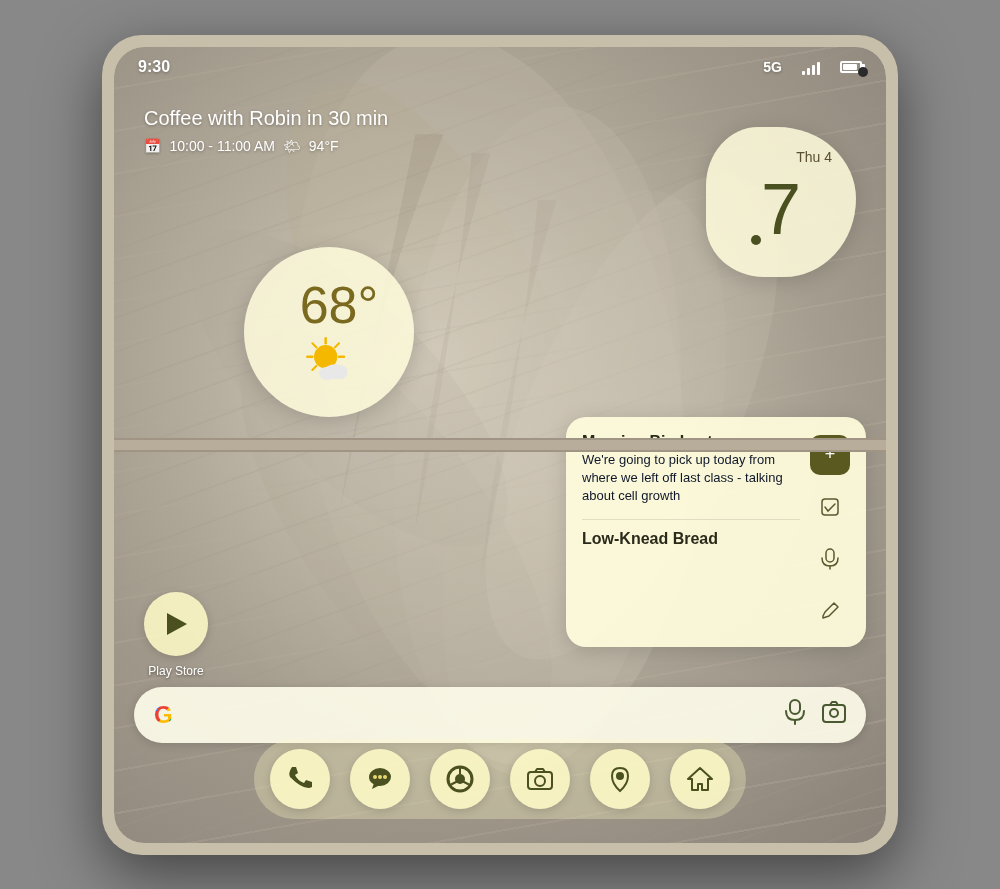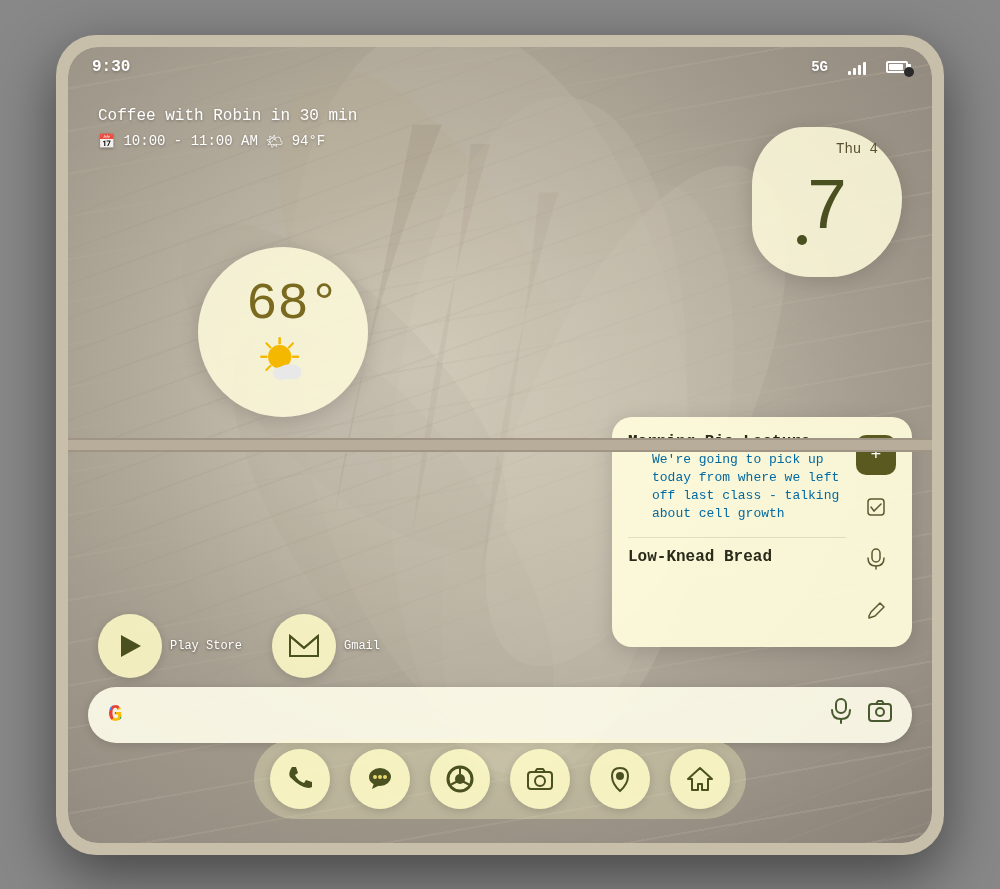--- a/index.html
+++ b/index.html
@@ -6,28 +6,27 @@
     body {
       background: #888;
       display: flex;
       justify-content: center;
       align-items: center;
       min-height: 100vh;
       font-family: 'Google Sans', sans-serif;
     }
 
     .phone-outer {
-      width: 888px;
+      width: 796px;
       height: 820px;
       background: #c8bfaa;
       border-radius: 40px;
       padding: 12px;
       box-shadow: 0 20px 60px rgba(0,0,0,0.5);
       position: relative;
-      font-family: Liberation Mono, monospace;
     }
 
     .phone-inner {
       width: 100%;
       height: 100%;
       border-radius: 30px;
       overflow: hidden;
       position: relative;
       display: flex;
       flex-direction: column;
@@ -171,21 +170,21 @@
     .event-widget {
       position: absolute;
       top: 60px;
       left: 30px;
       color: #fff;
       text-shadow: 0 1px 3px rgba(0,0,0,0.3);
       z-index: 10;
     }
 
     .event-title {
-      font-size: 16px;
+      font-size: 20px;
       font-weight: 500;
       margin-bottom: 8px;
     }
 
     .event-time {
       display: flex;
       align-items: center;
       gap: 8px;
       font-size: 14px;
     }
@@ -247,21 +246,21 @@
       justify-content: center;
       z-index: 10;
       box-shadow: 0 4px 20px rgba(0,0,0,0.15);
     }
 
     .clock-date {
       font-size: 14px;
       color: #5a5030;
       font-weight: 500;
       position: absolute;
-      top: 14px;
+      top: 22px;
       right: 24px;
     }
 
     .clock-time-display {
       font-size: 72px;
       font-weight: 300;
       color: #4a5020;
       line-height: 1;
       margin-top: 15px;
     }
@@ -300,23 +299,22 @@
     }
 
     .note-title {
       font-size: 16px;
       font-weight: 700;
       color: #2a2a1a;
     }
 
     .note-text {
       font-size: 13px;
-      color: #0369a1;
+      color: #0f172a;
       line-height: 1.4;
-      margin-left: 24px;
     }
 
     .note-divider {
       height: 1px;
       background: rgba(0,0,0,0.1);
       margin: 10px 0;
     }
 
     .note-checklist {
       font-size: 13px;
@@ -373,21 +371,21 @@
       position: absolute;
       bottom: 165px;
       left: 30px;
       display: flex;
       gap: 30px;
       z-index: 10;
     }
 
     .app-icon-container {
       display: flex;
-      flex-direction: row;
+      flex-direction: column;
       align-items: center;
       gap: 8px;
     }
 
     .app-icon {
       width: 64px;
       height: 64px;
       border-radius: 50%;
       background: rgba(255, 252, 200, 0.85);
       display: flex;
@@ -606,29 +604,20 @@
       </div>
 
       <div class="app-row">
         <div class="app-icon-container">
           <div class="app-icon">
             <svg width="30" height="30" viewBox="0 0 30 30">
               <polygon points="6,4 26,15 6,26" fill="#4a5020"></polygon>
             </svg>
           </div>
           <span class="app-label">Play Store</span>
-        </div>
-        <div class="app-icon-container">
-          <div class="app-icon">
-            <svg width="32" height="24" viewBox="0 0 32 24">
-              <path d="M2,2 L16,14 L30,2 L30,22 L2,22 Z" fill="none" stroke="#4a5020" stroke-width="2"></path>
-              <path d="M2,2 L16,14 L30,2" fill="none" stroke="#4a5020" stroke-width="2"></path>
-            </svg>
-          </div>
-          <span class="app-label">Gmail</span>
         </div>
       </div>
 
       <div class="search-bar">
         <span class="google-g">G</span>
         <div class="search-flex"></div>
         <div class="search-icons">
           <span class="search-icon-btn">
             <svg width="22" height="26" viewBox="0 0 22 26">
               <rect x="6" y="1" width="10" height="14" rx="5" fill="none" stroke="#4a5a30" stroke-width="2"></rect>

